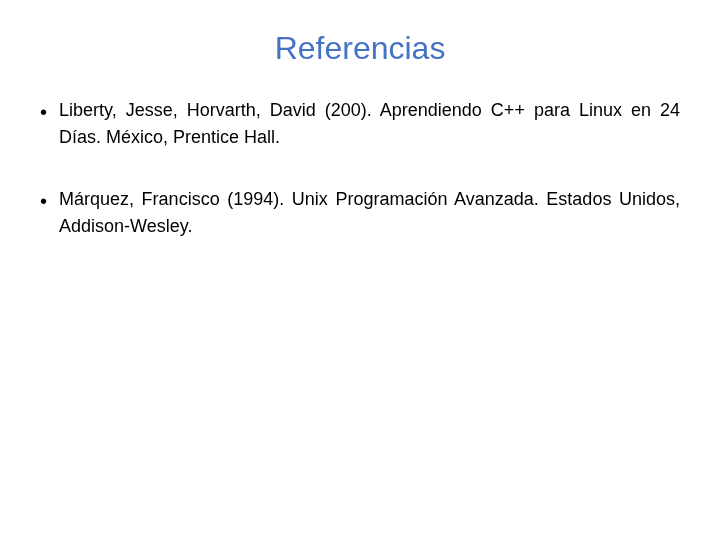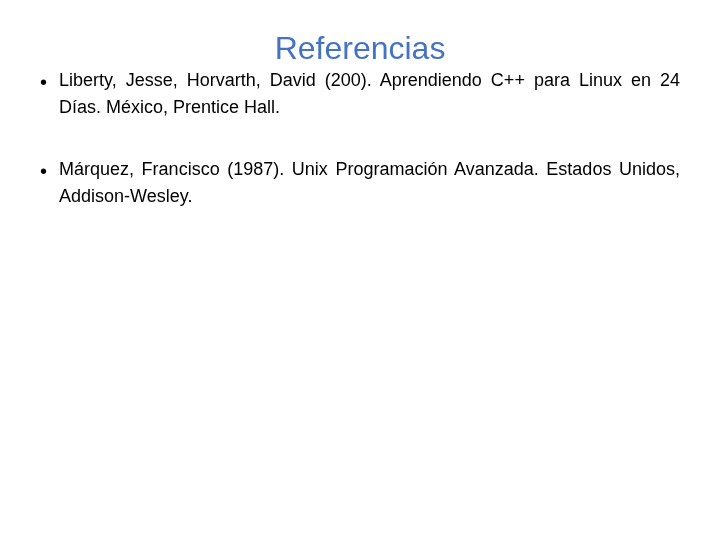--- a/index.html
+++ b/index.html
@@ -16,20 +16,21 @@
       display: flex;
       flex-direction: column;
       align-items: center;
       padding: 30px 40px;
     }
 
     .page-title {
       color: #4472c4;
       font-size: 32px;
       font-weight: normal;
+      margin-bottom: 30px;
       text-align: center;
       width: 100%;
     }
 
     .references-list {
       list-style: none;
       width: 100%;
       padding: 0;
     }
 
@@ -59,15 +60,15 @@
 
 <h1 class="page-title">Referencias</h1>
 
 <ul class="references-list">
   <li>
     <span class="bullet">•</span>
     <span class="ref-text">Liberty, Jesse, Horvarth, David (200). Aprendiendo C++ para Linux en 24 Días. México, Prentice Hall.</span>
   </li>
   <li>
     <span class="bullet">•</span>
-    <span class="ref-text">Márquez, Francisco (1987). Unix Programación Avanzada. Estados Unidos, Addison-Wesley.</span>
+    <span class="ref-text">Márquez, Francisco (1994). Unix Programación Avanzada. Estados Unidos, Addison-Wesley.</span>
   </li>
 </ul>
 
 </body></html>

